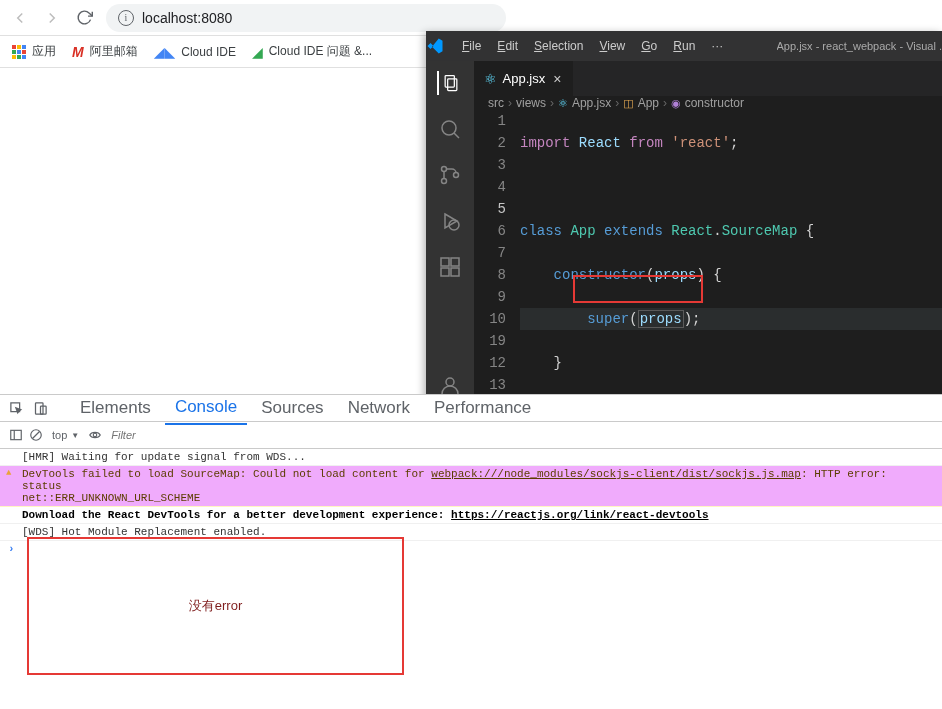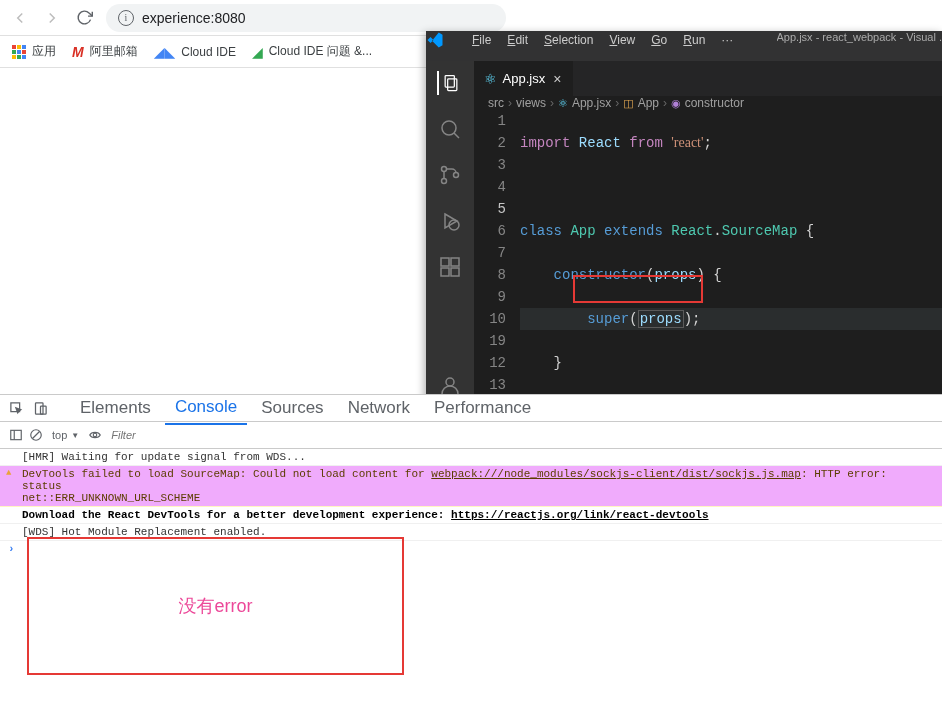--- a/index.html
+++ b/index.html
@@ -22,21 +22,21 @@
 .apps-icon span:nth-child(7){background:#fbbc04;} .apps-icon span:nth-child(8){background:#34a853;} .apps-icon span:nth-child(9){background:#4285f4;}
 .m-icon { color: #d93025; font-weight: bold; font-style: italic; font-size: 14px; }
 .cloud-icon { color: #4285f4; font-size: 14px; }
 .leaf-icon { color: #34a853; font-size: 14px; }
 
 
 .page-body { position: absolute; top: 68px; left: 0; right: 0; bottom: 0; background: #fff; }
 
 
 .vscode { position: absolute; top: 31px; left: 426px; width: 516px; height: 433px; background: #1e1e1e; color: #cccccc; font-size: 13px; box-shadow: -2px 2px 8px rgba(0,0,0,0.3); display: flex; flex-direction: column; }
-.vs-title { height: 30px; background: #323233; display: flex; align-items: flex-start; padding: 0 0; gap: 22px; font-size: 12px; }
+.vs-title { height: 30px; background: #323233; display: flex; align-items: center; padding: 0 0; gap: 12px; font-size: 12px; }
 .vs-logo { width: 18px; height: 18px; }
 .vs-menu { display: flex; gap: 4px; }
 .vs-menu span { padding: 2px 6px; cursor: pointer; color: #cccccc; }
 .vs-menu span u { text-decoration: underline; }
 .vs-title-text { margin-left: auto; color: #aaa; font-size: 11px; overflow: hidden; white-space: nowrap; }
 .vs-body { flex: 1; display: flex; overflow: hidden; }
 .vs-activity { width: 48px; background: #333333; display: flex; flex-direction: column; align-items: center; padding-top: 10px; gap: 22px; }
 .act-icon { width: 24px; height: 24px; color: #858585; cursor: pointer; display: flex; align-items: center; justify-content: center; }
 .act-icon.active { color: #fff; border-left: 2px solid #fff; margin-left: -2px; padding-left: 2px; }
 .act-bottom { margin-top: auto; margin-bottom: 12px; }
@@ -55,21 +55,21 @@
 .gutter { width: 46px; text-align: right; color: #858585; padding-right: 14px; user-select: none; }
 .gutter div { height: 22px; }
 .gutter .current { color: #c6c6c6; }
 .code { flex: 1; white-space: pre; color: #d4d4d4; position: relative; }
 .code-line { height: 22px; }
 .code-line.hl { background: #2a2d2e; }
 .k-import { color: #c586c0; }
 .k-class { color: #569cd6; }
 .k-name { color: #4ec9b0; }
 .k-var { color: #9cdcfe; }
-.k-str { color: #ce9178; font-family: Liberation Serif, serif; }
+.k-str { color: #ce9178; }
 .k-func { color: #dcdcaa; }
 .boxed-param { border: 1px solid #5a5a5a; padding: 0 1px; }
 .red-box { position: absolute; border: 2px solid #e53935; pointer-events: none; }
 
 
 .devtools { position: absolute; top: 394px; left: 0; right: 0; bottom: 0; background: #fff; border-top: 1px solid #cacaca; font-size: 12px; display: flex; flex-direction: column; }
 .dt-tabs { height: 27px; border-bottom: 1px solid #cacaca; display: flex; align-items: center; padding: 0 6px; gap: 4px; }
 .dt-tbtn { width: 20px; height: 20px; display: flex; align-items: center; justify-content: center; color: #5f6368; cursor: pointer; }
 .dt-tab { padding: 6px 10px; cursor: pointer; color: #5f6368; font-size: 17px; }
 .dt-tab.active { color: #1a73e8; border-bottom: 2px solid #1a73e8; }
@@ -77,21 +77,21 @@
 .dt-ctx { display: flex; align-items: center; gap: 4px; padding: 2px 6px; color: #5f6368; font-size: 11px; }
 .dt-filter { border: none; outline: none; font-size: 11px; padding: 2px 6px; width: 120px; font-style: italic; color: #999; }
 .dt-log { flex: 1; font-family: Liberation Mono, monospace; font-size: 11px; overflow: hidden; }
 .log-line { padding: 2px 22px; border-bottom: 1px solid #f0f0f0; }
 .log-warn { background: #f0abfc; color: #5c3c00; border-bottom: 1px solid #fff5c2; position: relative; padding-left: 22px; }
 .log-warn::before { content: "▲"; position: absolute; left: 6px; color: #e9a23b; font-size: 9px; }
 .log-link { text-decoration: underline; cursor: pointer; }
 .log-dim { color: #333; }
 .prompt-caret { color: #367cf1; padding: 2px 8px; font-weight: bold; }
 .annot-box { position: absolute; border: 2px solid #e53935; left: 27px; top: 537px; width: 377px; height: 138px; display: flex; align-items: center; justify-content: center; }
-.annot-text { color: #ec4899; font-size: 18px; font-family: "Microsoft YaHei", sans-serif; }
+.annot-text { color: #7f1d1d; font-size: 13px; font-family: "Microsoft YaHei", sans-serif; }
 </style>
 </head>
 <body>
 
 <div class="browser-bar">
   <div class="nav-btn disabled">
       <svg width="18" height="18" viewBox="0 0 24 24" fill="none" stroke="currentColor" stroke-width="2">
         <polyline points="15 18 9 12 15 6"></polyline>
       </svg>
     </div>
@@ -101,21 +101,21 @@
       </svg>
     </div>
   <div class="nav-btn">
       <svg width="17" height="17" viewBox="0 0 24 24" fill="none" stroke="currentColor" stroke-width="2">
         <path d="M23 4v6h-6"></path>
         <path d="M20.49 15a9 9 0 1 1-2.12-9.36L23 10"></path>
       </svg>
     </div>
   <div class="addr-bar">
     <span class="info-icon">i</span>
-    <span>experience:8080</span>
+    <span>localhost:8080</span>
   </div>
 </div>
 
 <div class="bookmarks">
   <div class="bm-item">
     <span class="apps-icon">
         <span></span>
         <span></span>
         <span></span>
         <span></span>

